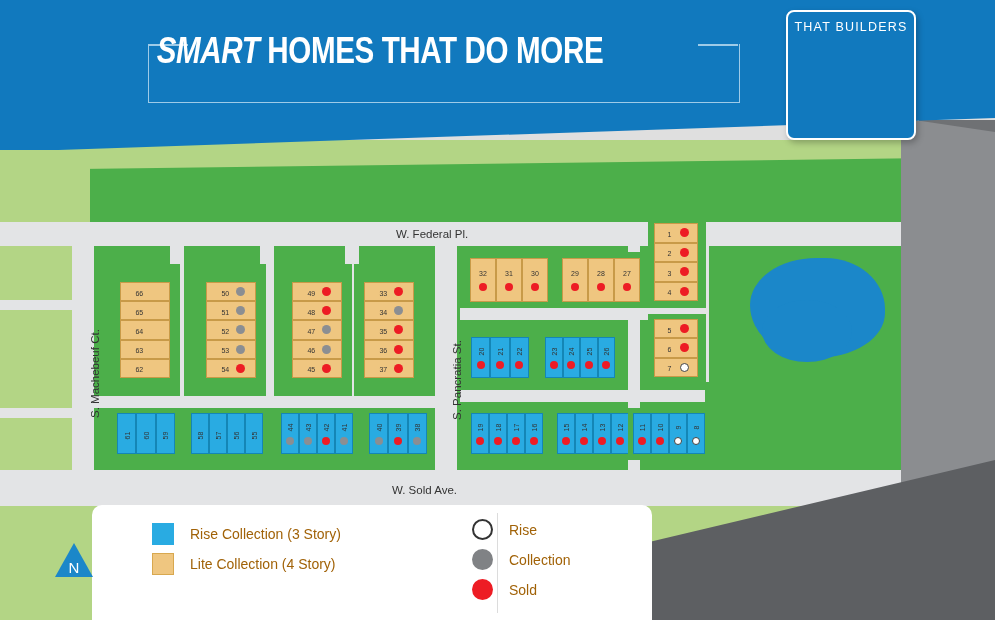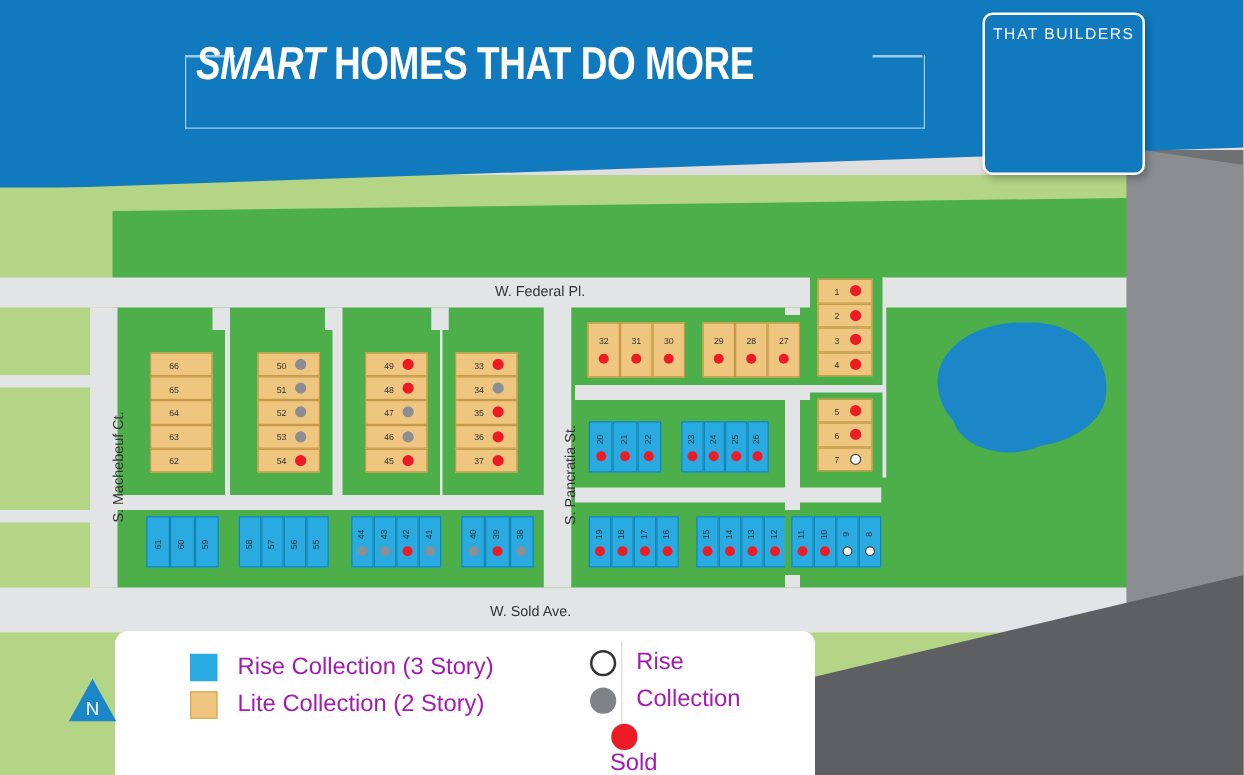--- a/index.html
+++ b/index.html
@@ -42,21 +42,21 @@
           border-top-left-radius:10px;border-top-right-radius:10px;}
   .legend .divider{position:absolute;left:405px;top:8px;width:1px;height:100px;background:#dcdcdc;}
   .lg-row{position:absolute;display:flex;align-items:center;}
   .sw{width:22px;height:22px;}
   .sw.blue{background:#29abe2;}
   .sw.tan{background:#efc680;border:1px solid #d8a84f;box-sizing:border-box;}
   .dot{width:21px;height:21px;border-radius:50%;}
   .dot.model{background:#fff;border:2px solid #333;box-sizing:border-box;}
   .dot.avail{background:#808285;}
   .dot.sold{background:#ed1c24;}
-  .lg-txt{margin-left:16px;font-size:19px;color:#a21caf;}
+  .lg-txt{margin-left:16px;font-size:14px;color:#a16207;}
 
   .north{position:absolute;left:55px;top:543px;width:0;height:0;
          border-left:19px solid transparent;border-right:19px solid transparent;
          border-bottom:34px solid #1b87c9;}
   .north-n{position:absolute;left:55px;top:559px;width:38px;text-align:center;color:#fff;
            font-size:15px;}
 
   
   .st{position:absolute;font-size:11.5px;color:#333;white-space:nowrap;}
   .st.vert{transform:rotate(-90deg);transform-origin:0 0;}
@@ -460,32 +460,32 @@
 
   <div class="legend">
     <div class="divider"></div>
 
     <div class="lg-row" style="left:60px;top:18px;">
       <span class="sw blue"></span>
       <span class="lg-txt">Rise Collection (3 Story)</span>
     </div>
     <div class="lg-row" style="left:60px;top:48px;">
       <span class="sw tan"></span>
-      <span class="lg-txt">Lite Collection (2 Story)</span>
+      <span class="lg-txt">Lite Collection (4 Story)</span>
     </div>
 
     <div class="lg-row" style="left:380px;top:14px;">
       <span class="dot model"></span>
       <span class="lg-txt">Rise</span>
     </div>
     <div class="lg-row" style="left:380px;top:44px;">
       <span class="dot avail"></span>
       <span class="lg-txt">Collection</span>
     </div>
-    <div class="lg-row" style="left:380px;top:74px;flex-direction:column;">
+    <div class="lg-row" style="left:380px;top:74px;">
       <span class="dot sold"></span>
       <span class="lg-txt">Sold</span>
     </div>
   </div>
 
   <div class="north"></div>
   <div class="north-n">N</div>
 
   <div class="header"></div>
   <div class="rulebox"></div>

